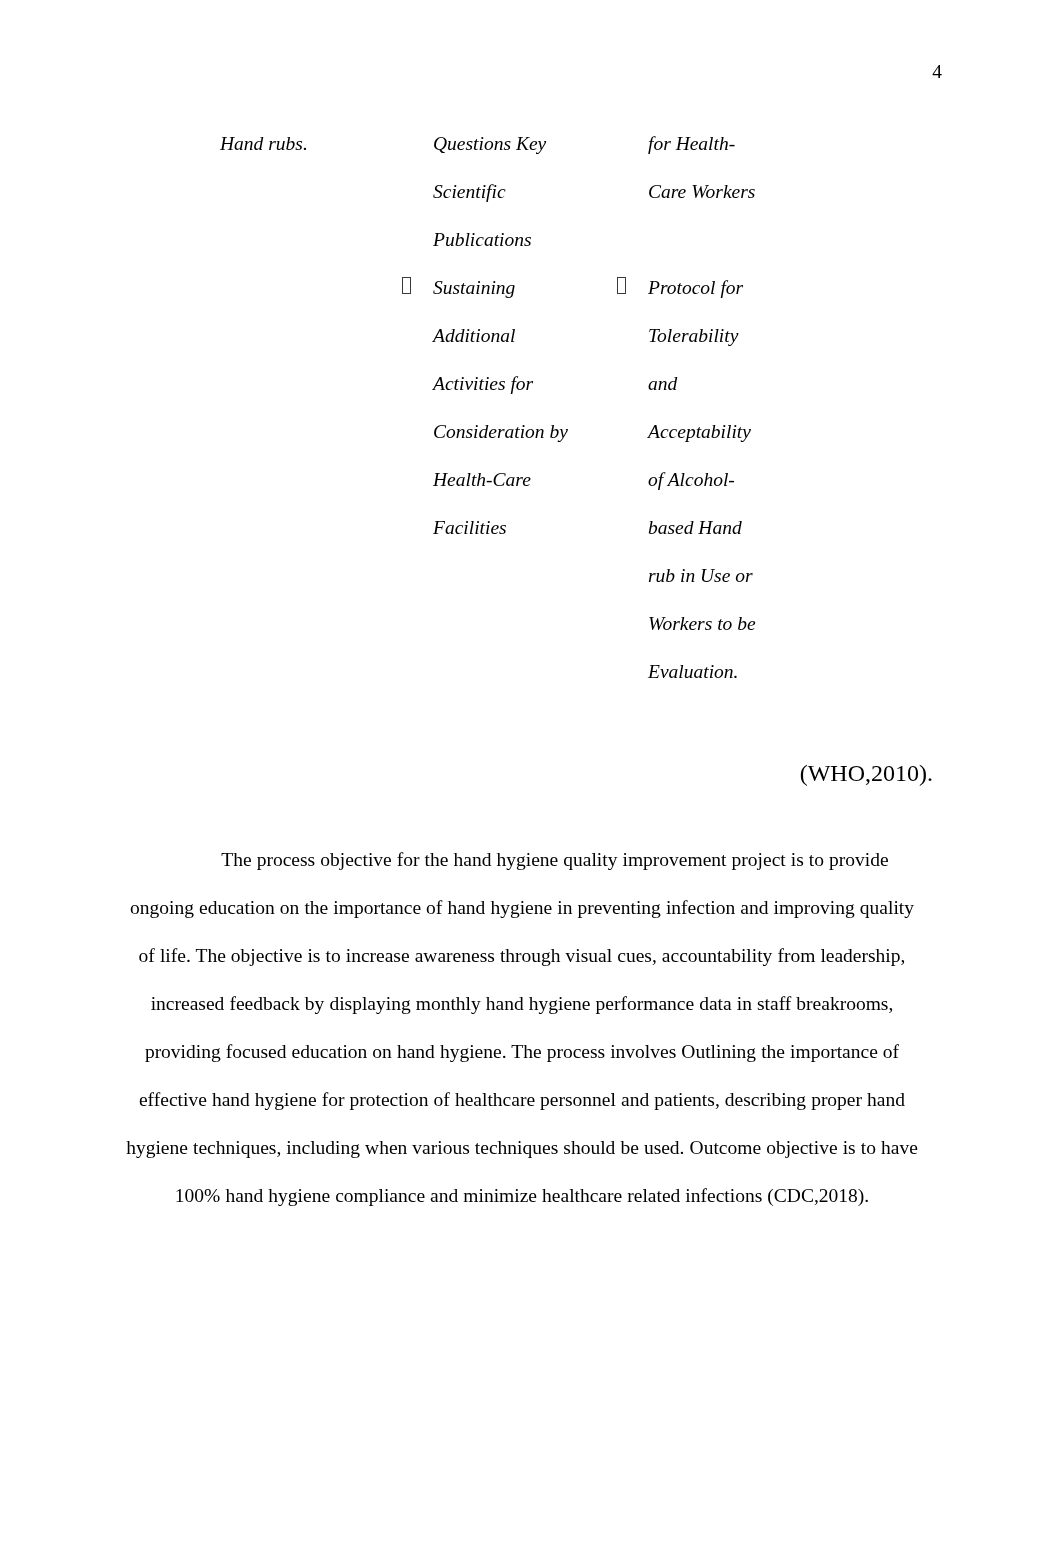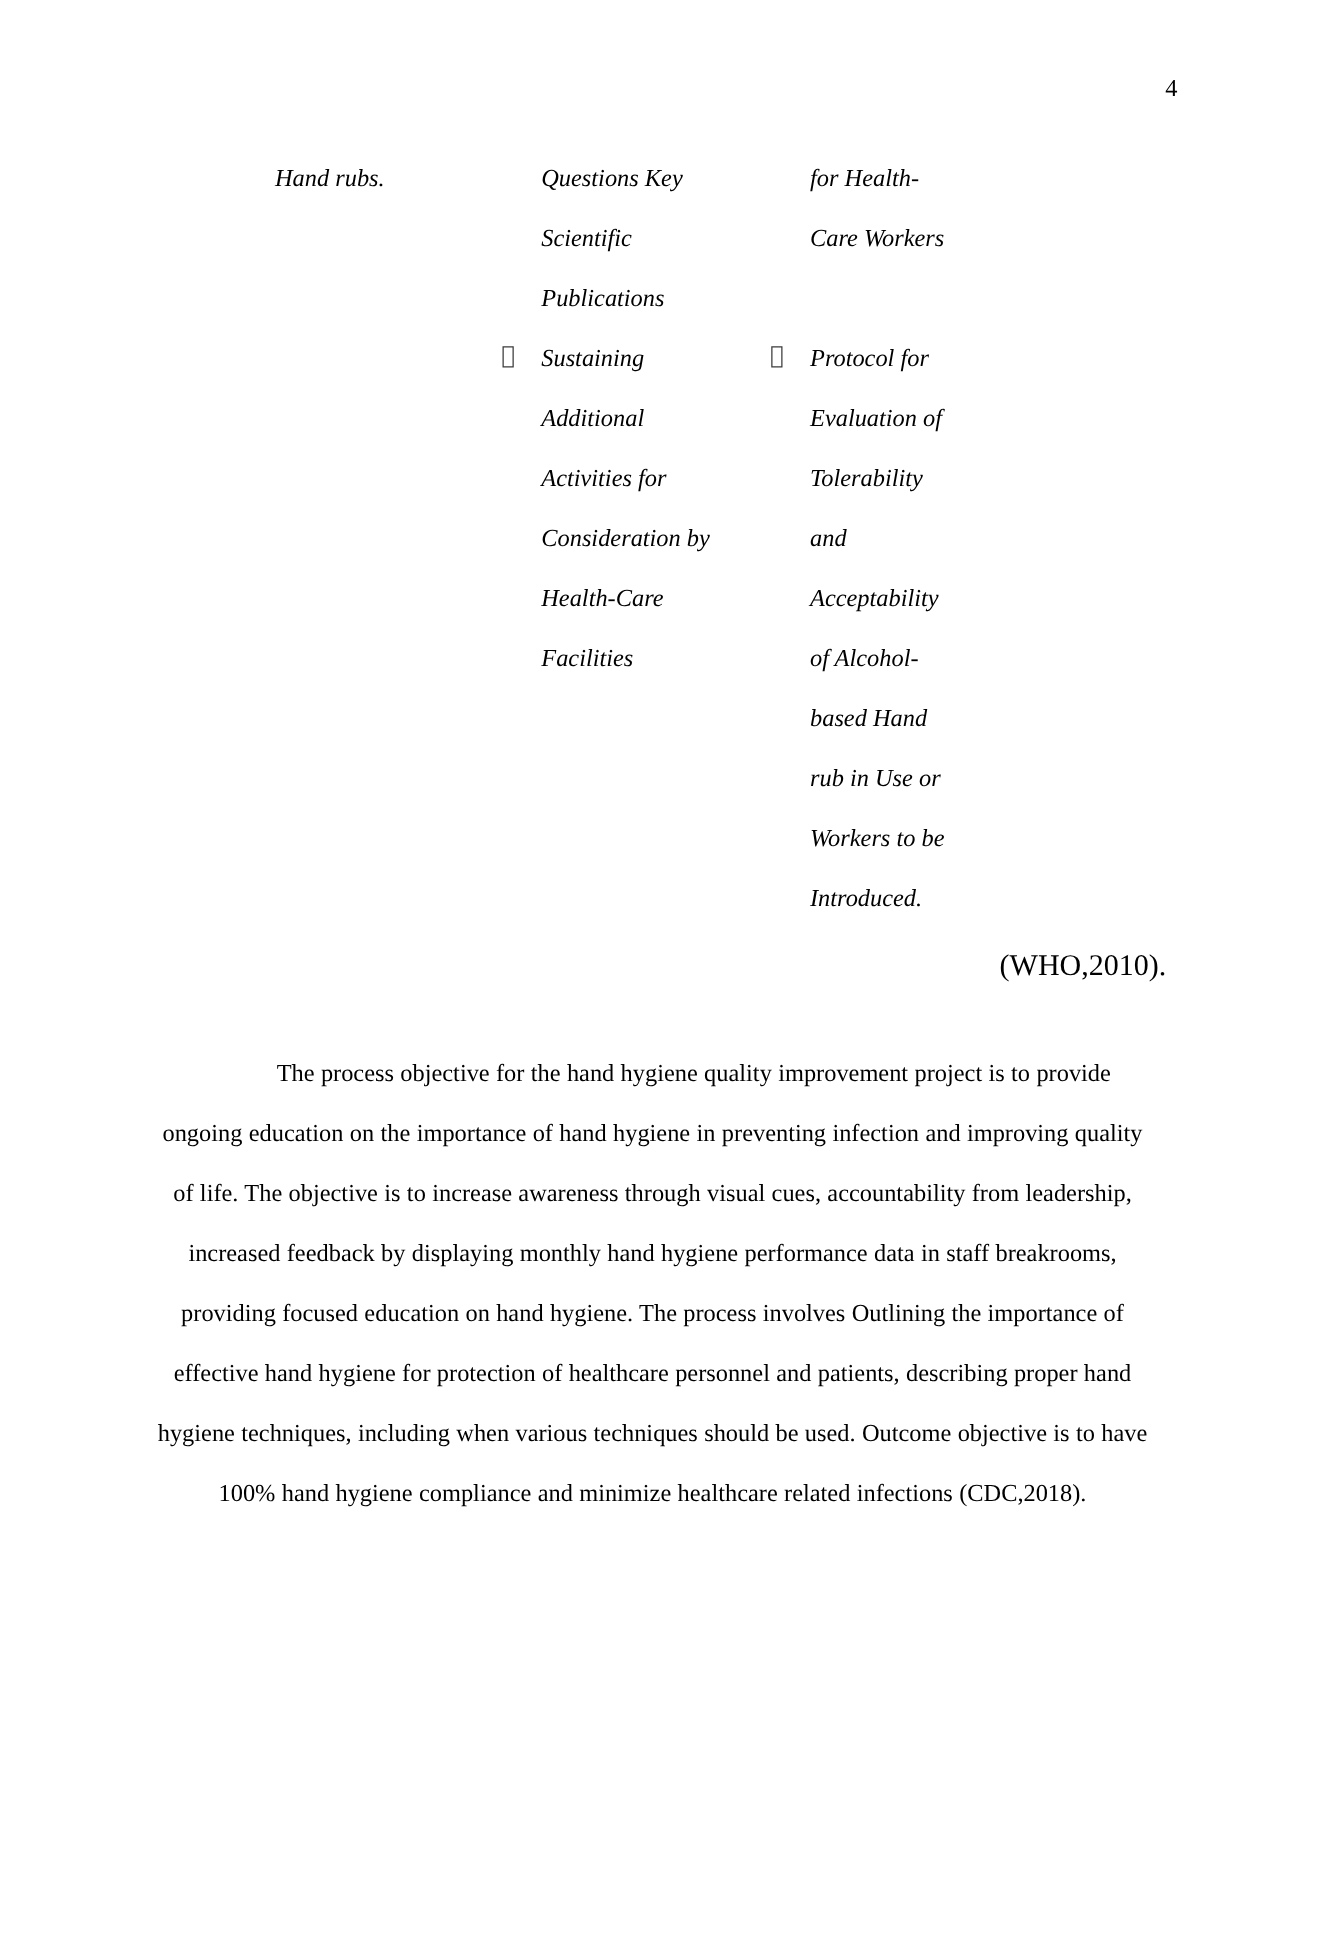--- a/index.html
+++ b/index.html
@@ -116,29 +116,28 @@
         <div class="tline bullet-line"><span>Consideration by</span></div>
         <div class="tline bullet-line"><span>Health-Care</span></div>
         <div class="tline bullet-line"><span>Facilities</span></div>
       </div>
 
     <div class="col col-3" id="col-3">
         <div class="tline bullet-line"><span>for Health-</span></div>
         <div class="tline bullet-line"><span>Care Workers</span></div>
         <div class="tline bullet-line blank"><span>&nbsp;</span></div>
         <div class="tline bullet-line"><span class="bullet-box"></span><span>Protocol for</span></div>
-        <div class="tline bullet-line"><span>Evaluation of</span></div>
         <div class="tline bullet-line"><span>Tolerability</span></div>
         <div class="tline bullet-line"><span>and</span></div>
         <div class="tline bullet-line"><span>Acceptability</span></div>
         <div class="tline bullet-line"><span>of Alcohol-</span></div>
         <div class="tline bullet-line"><span>based Hand</span></div>
         <div class="tline bullet-line"><span>rub in Use or</span></div>
         <div class="tline bullet-line"><span>Workers to be</span></div>
-        <div class="tline bullet-line"><span>Introduced.</span></div>
+        <div class="tline bullet-line"><span>Evaluation.</span></div>
       </div>
 
   </div>
 
   <div class="citation">(WHO,2010).</div>
 
   <p class="body-para">The process objective for the hand hygiene quality improvement project is to provide ongoing education on the importance of hand hygiene in preventing infection and improving quality of life. The objective is to increase awareness through visual cues, accountability from leadership, increased feedback by displaying monthly hand hygiene performance data in staff breakrooms, providing focused education on hand hygiene. The process involves Outlining the importance of effective hand hygiene for protection of healthcare personnel and patients, describing proper hand hygiene techniques, including when various techniques should be used. Outcome objective is to have 100% hand hygiene compliance and minimize healthcare related infections (CDC,2018).</p>
 
 </div>
 

